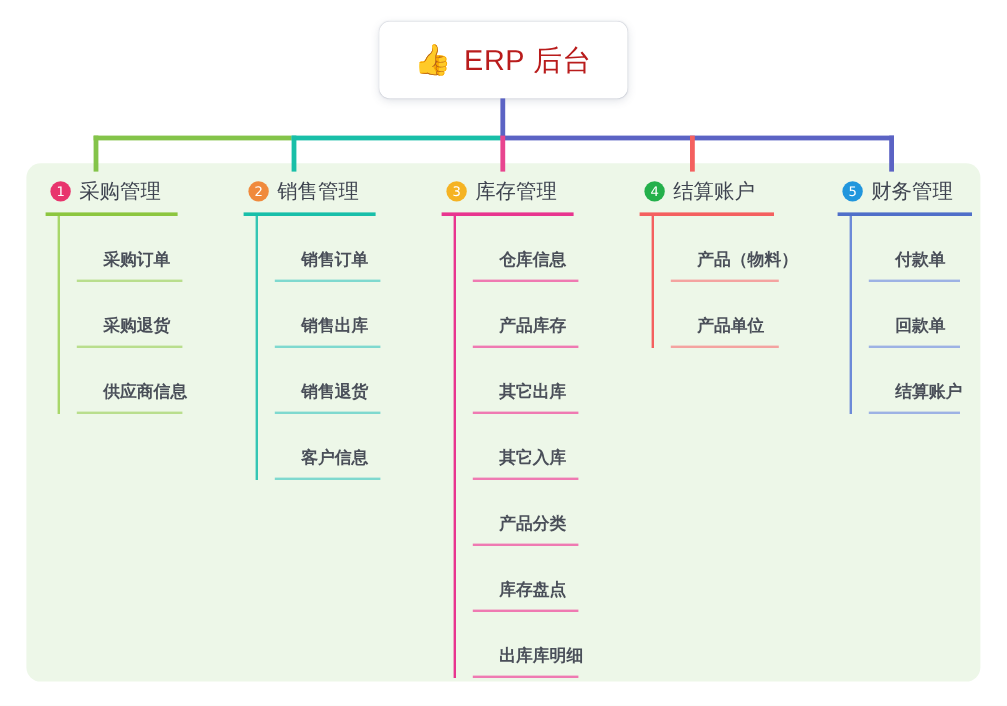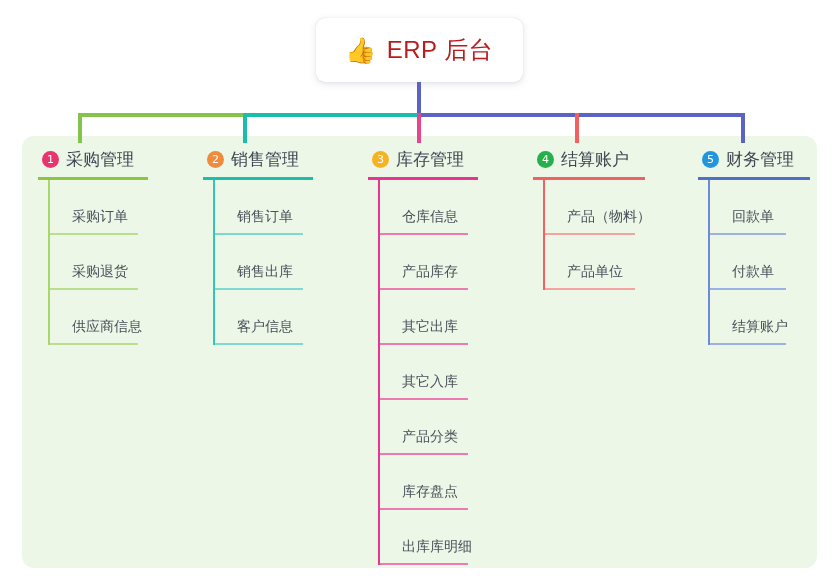--- a/index.html
+++ b/index.html
@@ -107,21 +107,22 @@
     color: #3f4450;
     white-space: nowrap;
   }
   .col-rule {
     height: 3px;
     margin-top: 5px;
   }
   .col-body {
     position: relative;
     margin-left: 10px;
-    padding-left: 2px;
+    padding-left: 16px;
+    font-weight: bold;
   }
   .spine {
     position: absolute;
     left: 0;
     top: 0;
     bottom: 0;
     width: 2px;
   }
   .leaf {
     position: relative;
@@ -197,20 +198,24 @@
         <div class="spine" style="background: rgb(52, 198, 180);"></div>
         <div class="leaf">
           <span class="leaf-label">销售订单</span>
           <div class="leaf-rule" style="background: rgb(127, 217, 207); width: 88px;"></div>
         </div>
         <div class="leaf">
           <span class="leaf-label">销售出库</span>
           <div class="leaf-rule" style="background: rgb(127, 217, 207); width: 88px;"></div>
         </div>
         <div class="leaf">
+          <span class="leaf-label">销售退货</span>
+          <div class="leaf-rule" style="background: rgb(127, 217, 207); width: 88px;"></div>
+        </div>
+        <div class="leaf">
           <span class="leaf-label">客户信息</span>
           <div class="leaf-rule" style="background: rgb(127, 217, 207); width: 88px;"></div>
         </div>
       </div>
     </div>
     <div class="column" style="left: 368px; width: 150px;">
       <div class="col-header">
         <span class="badge" style="background: rgb(245, 179, 35);">3</span>
         <span class="col-title">库存管理</span>
       </div>
@@ -267,26 +272,26 @@
     </div>
     <div class="column" style="left: 698px; width: 140px;">
       <div class="col-header">
         <span class="badge" style="background: rgb(33, 150, 221);">5</span>
         <span class="col-title">财务管理</span>
       </div>
       <div class="col-rule" style="background: rgb(79, 111, 201); width: 112px;"></div>
       <div class="col-body">
         <div class="spine" style="background: rgb(109, 138, 216);"></div>
         <div class="leaf">
+          <span class="leaf-label">付款单</span>
+          <div class="leaf-rule" style="background: rgb(157, 178, 228); width: 76px;"></div>
+        </div>
+        <div class="leaf">
           <span class="leaf-label">回款单</span>
           <div class="leaf-rule" style="background: rgb(157, 178, 228); width: 76px;"></div>
         </div>
         <div class="leaf">
-          <span class="leaf-label">付款单</span>
-          <div class="leaf-rule" style="background: rgb(157, 178, 228); width: 76px;"></div>
-        </div>
-        <div class="leaf">
           <span class="leaf-label">结算账户</span>
           <div class="leaf-rule" style="background: rgb(157, 178, 228); width: 76px;"></div>
         </div>
       </div>
     </div>
   </div>
 
 </body></html>

